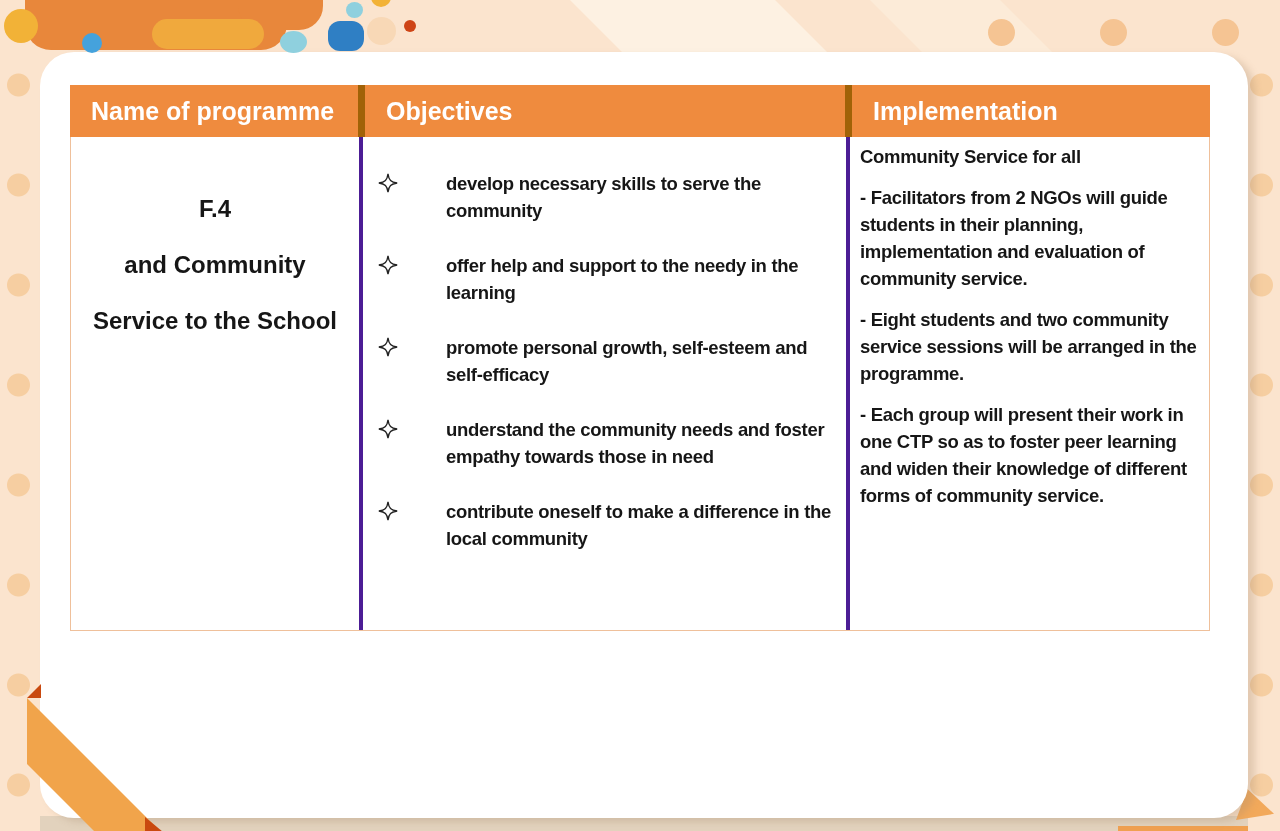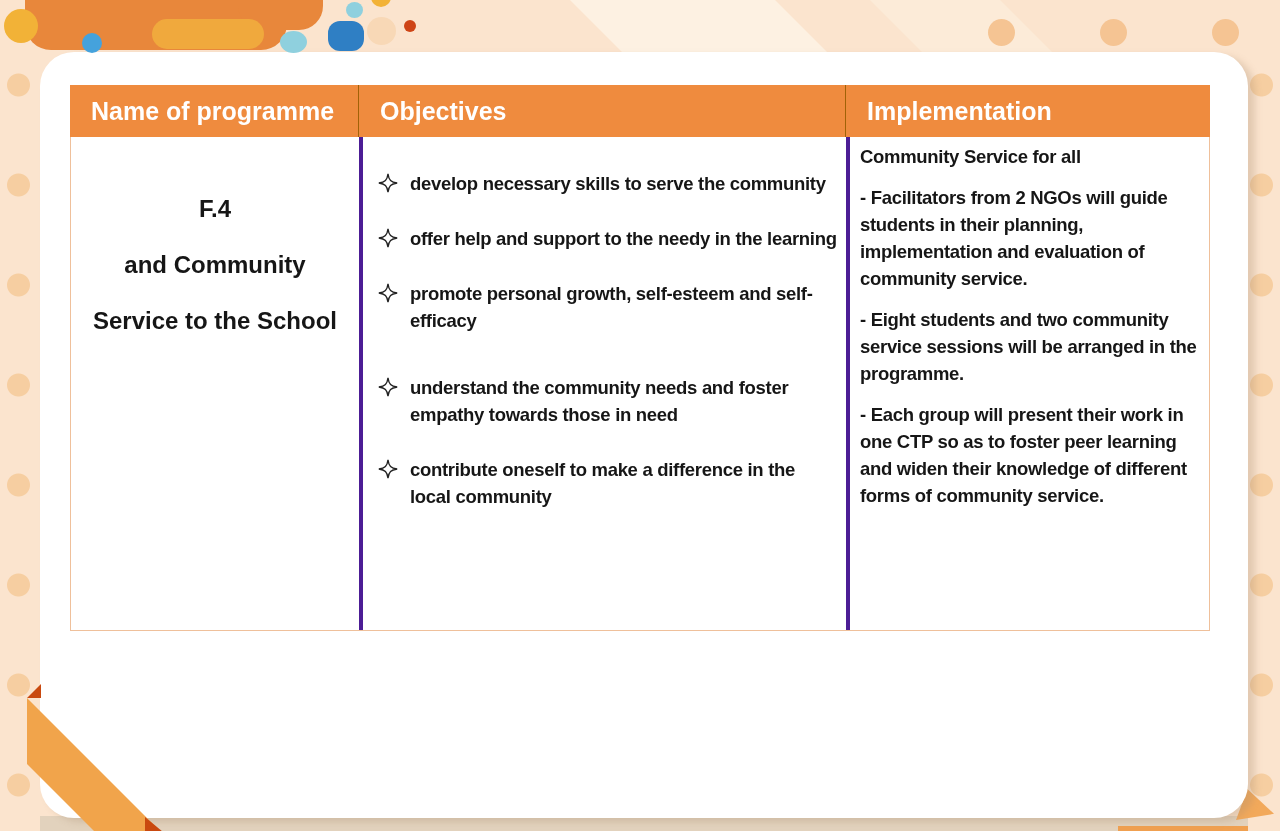--- a/index.html
+++ b/index.html
@@ -44,33 +44,33 @@
   .d-lightblue-2 { left:346px; top:2px; width:17px; height:16px; border-radius:50%; background:#8FD0DE; }
   .d-peach-circle { left:367px; top:17px; width:29px; height:28px; border-radius:50%; background:#F8D8B6; }
   .d-yellow-top { left:371px; top:-8px; width:20px; height:15px; border-radius:0 0 10px 10px; background:#F2B237; }
   .d-red-dot { left:404px; top:20px; width:12px; height:12px; border-radius:50%; background:#CE4416; }
   
   .ribbon-svg { position:absolute; left:0; bottom:0; width:260px; height:180px; z-index:4; }
   
   .prog-table { position:absolute; left:30px; top:33px; width:1140px; z-index:5; }
   .thead { display:grid; grid-template-columns:288px 487px 365px; height:52px; background:#EF8B3E; }
   .th { color:#FFFFFF; font-size:25px; line-height:52px; padding-left:21px; white-space:nowrap; overflow:hidden; }
-  .th + .th { border-left:1px solid #a16207; }
+  .th + .th { border-left:7px solid #a16207; }
   .tbody {
     display:grid; grid-template-columns:288px 487px 365px; height:494px;
     border:1px solid #EFC09B; border-top:none;
   }
   .td + .td { border-left:4px solid #4c1d95; }
   
   .td-programme { text-align:center; padding-top:44px; font-size:24px; }
   .td-programme .pline { line-height:56px; }
   
   .td-objectives { padding:33px 8px 0 13px; font-size:18.5px; letter-spacing:-0.3px; }
-  .obj-item { display:flex; align-items:flex-start; margin-bottom:28px; }
-  .obj-item.gap-before { margin-top:40px; }
+  .obj-item { display:flex; align-items:flex-start; margin-bottom:28px;gap:36px; }
+  .obj-item.gap-before { margin-top:28px; }
   .obj-star { flex:0 0 auto; margin:3px 12px 0 2px; }
   .obj-text { line-height:27px; }
   
   .td-implementation { padding:6px 6px 0 10px; font-size:18.5px; letter-spacing:-0.3px; }
   .impl-title { line-height:27px; }
   .impl-para { line-height:27px; margin-top:14px; }
 </style>
 </head>
 <body>
 

